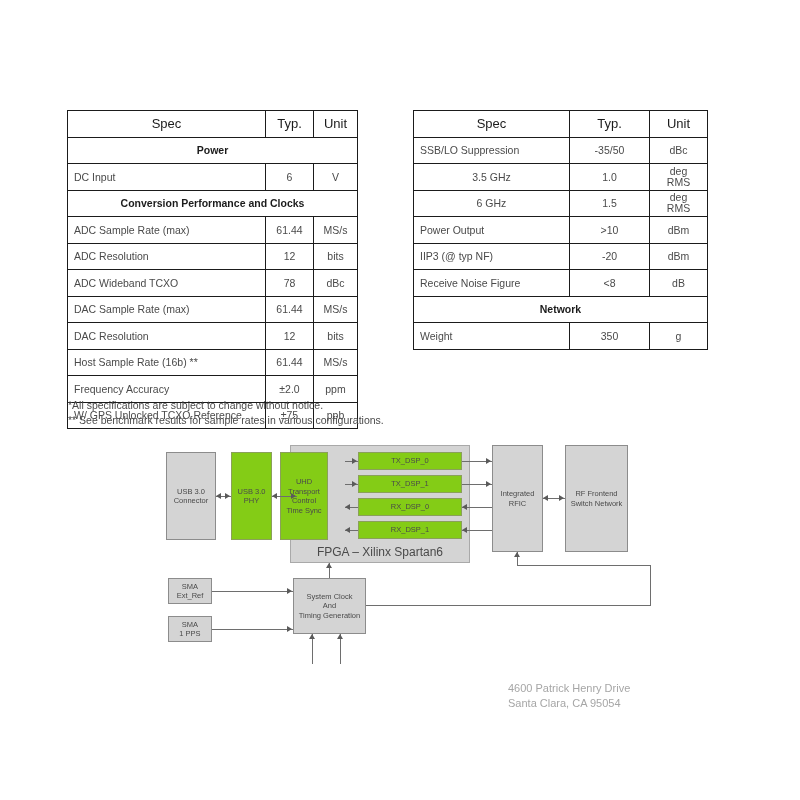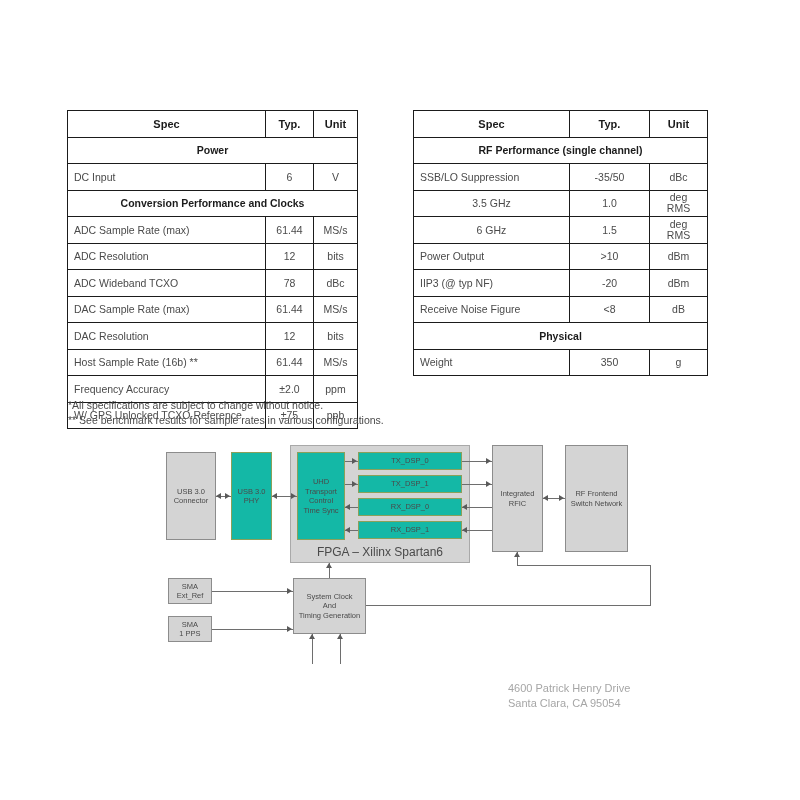--- a/index.html
+++ b/index.html
@@ -26,23 +26,23 @@
     font-size:10.5px;
     color:#4a4a4a;
     padding:0 6px;
     height:25.5px;
     line-height:12px;
     vertical-align:middle;
     background:#ffffff;
   }
   .spec-table td.hdr{
     text-align:center;
-    font-weight:bold;
+    font-weight:normal;
     color:#1b1b1b;
-    font-size:11px;
+    font-size:13px;
   }
   .spec-table td.section{
     text-align:center;
     font-weight:bold;
     color:#1b1b1b;
     font-size:10.5px;
   }
   .spec-table td.name{text-align:left;}
   .spec-table td.name.ctr{text-align:center;}
   .spec-table td.val{text-align:center;}
@@ -67,21 +67,21 @@
     background:#d4d4d4;
     color:#4a4a4a;
     font-size:7.5px;
     line-height:9.5px;
     text-align:center;
     display:flex;
     align-items:center;
     justify-content:center;
     flex-direction:column;
   }
-  .blk.green{background:#14b8a6;border:1px solid #8aa05a;}
+  .blk.green{background:#84cc16;border:1px solid #8aa05a;}
   .blk.container{
     background:#d4d4d4;border:1px solid #a9a9a9;
     display:block;
   }
   .blk .lbl{display:block;white-space:pre-line;}
   .container-label{
     position:absolute;left:0;right:0;bottom:5px;
     text-align:center;font-size:12px;color:#4a4a4a;
   }
   .ln{position:absolute;background:#6e6e6e;}
@@ -175,23 +175,20 @@
         <col style="width:80px">
         <col style="width:58px">
       </colgroup>
     <tbody>
       <tr>
         <td class="hdr">Spec</td>
         <td class="hdr">Typ.</td>
         <td class="hdr">Unit</td>
       </tr>
       <tr>
-        <td class="section" colspan="3">RF Performance (single channel)</td>
-      </tr>
-      <tr>
         <td class="name">SSB/LO Suppression</td>
         <td class="val">-35/50</td>
         <td class="unit">dBc</td>
       </tr>
       <tr>
         <td class="name ctr">3.5 GHz</td>
         <td class="val">1.0</td>
         <td class="unit two" style="white-space:pre-line">deg
 RMS</td>
       </tr>
@@ -210,21 +207,21 @@
         <td class="name">IIP3 (@ typ NF)</td>
         <td class="val">-20</td>
         <td class="unit">dBm</td>
       </tr>
       <tr>
         <td class="name">Receive Noise Figure</td>
         <td class="val">&lt;8</td>
         <td class="unit">dB</td>
       </tr>
       <tr>
-        <td class="section" colspan="3">Physical</td>
+        <td class="section" colspan="3">Network</td>
       </tr>
       <tr>
         <td class="name">Weight</td>
         <td class="val">350</td>
         <td class="unit">g</td>
       </tr>
     </tbody>
   </table>
 
   <div class="footnotes">
@@ -241,21 +238,21 @@
     <div class="blk" style="left:166px;top:22px;width:50px;height:88px;">
       <span class="lbl">USB 3.0
 Connector</span>
     </div>
 
     <div class="blk green" style="left:231px;top:22px;width:41px;height:88px;">
       <span class="lbl">USB 3.0
 PHY</span>
     </div>
 
-    <div class="blk green" style="left:297px;top:22px;width:48px;height:88px;">
+    <div class="blk green" style="left:280px;top:22px;width:48px;height:88px;">
       <span class="lbl">UHD
 Transport
 Control
 Time Sync</span>
     </div>
 
     <div class="blk green" style="left:358px;top:22px;width:104px;height:18px;">
       <span class="lbl">TX_DSP_0</span>
     </div>
     <div class="blk green" style="left:358px;top:45px;width:104px;height:18px;">

